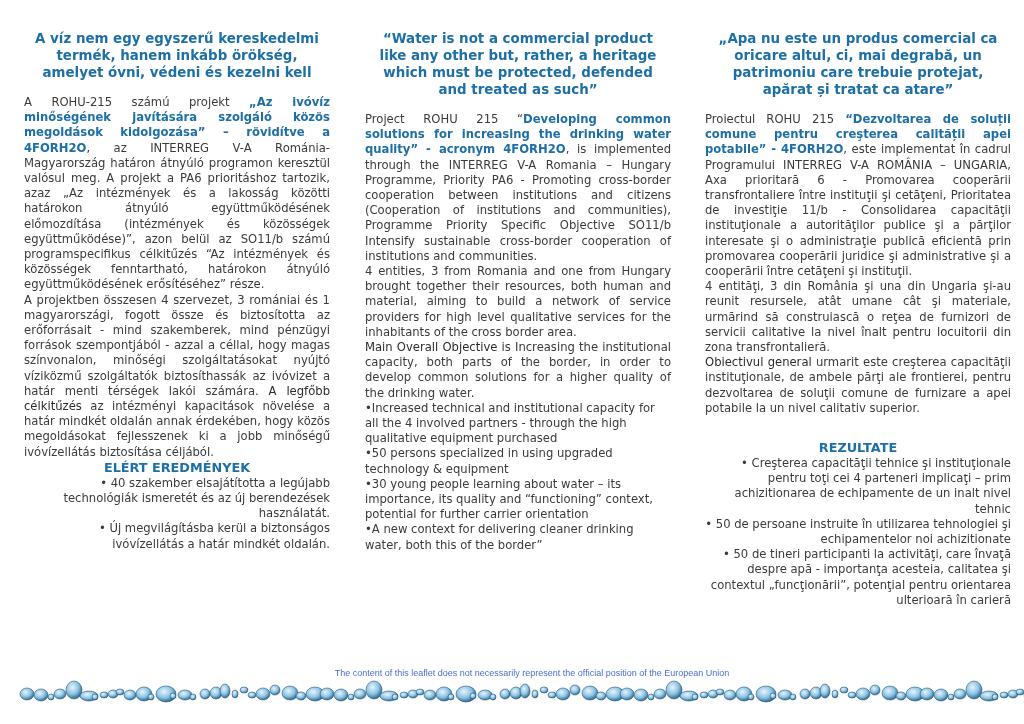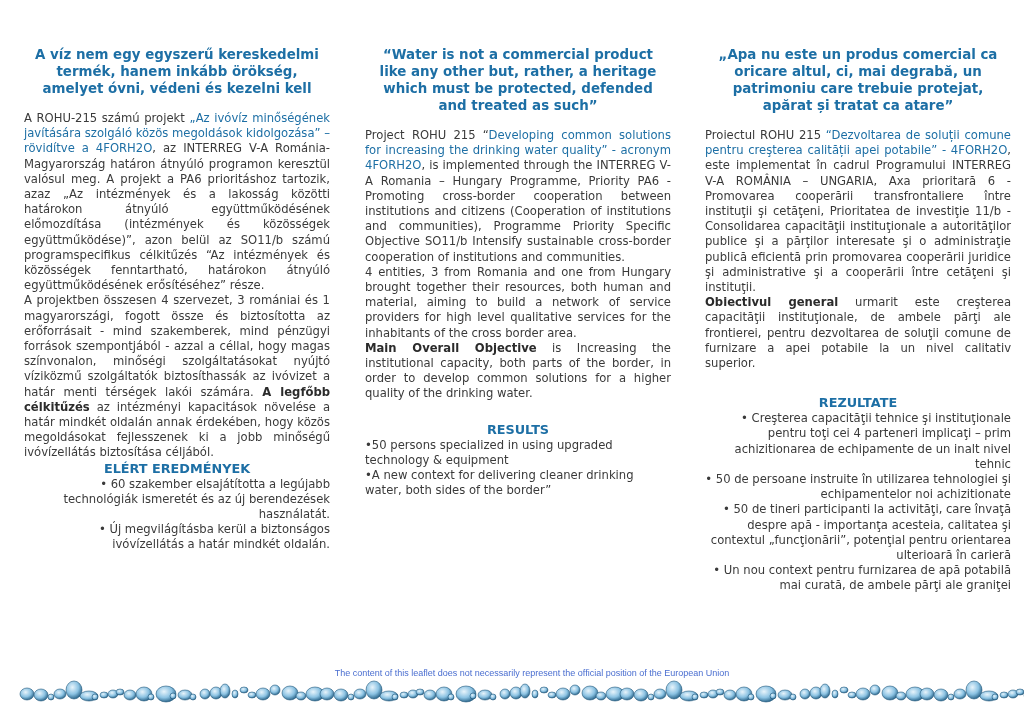--- a/index.html
+++ b/index.html
@@ -1,34 +1,34 @@
 <!DOCTYPE html>
 <html><head>
 <meta charset="utf-8">
 <style>
   html, body { margin: 0; padding: 0; background: #ffffff; }
   body {
     width: 1024px; height: 724px; position: relative; overflow: hidden;
     font-family: "DejaVu Sans", sans-serif; color: #3a3a3a;
   }
   .col {
-    position: absolute; top: 46px; width: 306px;
+    position: absolute; top: 30px; width: 306px;
     font-size: 11.6px; line-height: 15.2px;
     text-align: justify; hyphens: auto;
   }
   #col-hu { left: 24px; }
   #col-en { left: 365px; }
   #col-ro { left: 705px; }
   .col-title {
     color: #1d6fa5; font-weight: bold; text-align: center;
     font-size: 13.4px; line-height: 17px; margin: 0 6px 14px 6px;
   }
   .col p { margin: 0; }
-  .hl { color: #1d6fa5; font-weight: normal; }
-  .bd { font-weight: bold; color: #2b2b2b; margin-top: 40px; }
+  .hl { color: #1d6fa5; font-weight: bold; }
+  .bd { font-weight: normal; color: #2b2b2b; margin-top: 40px; }
   .sec-title {
     color: #1d6fa5; font-weight: bold; text-align: center;
     font-size: 12.8px; line-height: 16px; margin-bottom: 0;
   }
   .bullet { margin: 0; text-align: left; }
   #col-hu .bullet, #col-ro .bullet { text-align: right; }
   .footer-note {
     position: absolute; left: 0; width: 1024px; top: 668px;
     text-align: center; font-size: 9px; color: #4a6ed0;
     font-family: "Liberation Sans", sans-serif;
@@ -39,43 +39,44 @@
   }
 </style>
 </head>
 <body>
 
 <div class="col" id="col-hu">
   <div class="col-title">A víz nem egy egyszerű kereskedelmi termék, hanem inkább örökség, amelyet óvni, védeni és kezelni kell</div>
   <p><span>A ROHU-215 számú projekt </span><span class="hl">„Az ivóvíz minőségének javítására szolgáló közös megoldások kidolgozása” – rövidítve a 4FORH2O</span><span>, az INTERREG V-A Románia-Magyarország határon átnyúló programon keresztül valósul meg. A projekt a PA6 prioritáshoz tartozik, azaz „Az intézmények és a lakosság közötti határokon átnyúló együttműködésének előmozdítása (intézmények és közösségek együttműködése)”, azon belül az SO11/b számú programspecifikus célkitűzés “Az intézmények és közösségek fenntartható, határokon átnyúló együttműködésének erősítéséhez” része.</span></p>
   <p><span>A projektben összesen 4 szervezet, 3 romániai és 1 magyarországi, fogott össze és biztosította az erőforrásait - mind szakemberek, mind pénzügyi források szempontjából - azzal a céllal, hogy magas színvonalon, minőségi szolgáltatásokat nyújtó víziközmű szolgáltatók biztosíthassák az ivóvizet a határ menti térségek lakói számára. </span><span class="bd">A legfőbb célkitűzés</span><span> az intézményi kapacitások növelése a határ mindkét oldalán annak érdekében, hogy közös megoldásokat fejlesszenek ki a jobb minőségű ivóvízellátás biztosítása céljából.</span></p>
   <div class="sec-title">ELÉRT EREDMÉNYEK</div>
-  <p class="bullet">• 60 szakember elsajátította a legújabb technológiák ismeretét és az új berendezések használatát.</p>
+  <p class="bullet">• 40 szakember elsajátította a legújabb technológiák ismeretét és az új berendezések használatát.</p>
   <p class="bullet">• Új megvilágításba kerül a biztonságos ivóvízellátás a határ mindkét oldalán.</p>
 </div>
 
 <div class="col" id="col-en">
   <div class="col-title">“Water is not a commercial product like any other but, rather, a heritage which must be protected, defended and treated as such”</div>
   <p><span>Project ROHU 215 “</span><span class="hl">Developing common solutions for increasing the drinking water quality” - acronym 4FORH2O</span><span>, is implemented through the INTERREG V-A Romania – Hungary Programme, Priority PA6 - Promoting cross-border cooperation between institutions and citizens (Cooperation of institutions and communities), Programme Priority Specific Objective SO11/b Intensify sustainable cross-border cooperation of institutions and communities.</span></p>
   <p>4 entities, 3 from Romania and one from Hungary brought together their resources, both human and material, aiming to build a network of service providers for high level qualitative services for the inhabitants of the cross border area.</p>
   <p><span class="bd">Main Overall Objective</span><span> is Increasing the institutional capacity, both parts of the border, in order to develop common solutions for a higher quality of the drinking water.</span></p>
-  <div class="sec-title" style="margin-top:20px">RESULTS</div>
+  <p class="bullet">•Increased technical and institutional capacity for all the 4 involved partners - through the high qualitative equipment purchased</p>
   <p class="bullet">•50 persons specialized in using upgraded technology &amp; equipment</p>
-  <p class="bullet">•A new context for delivering cleaner drinking water, both sides of the border”</p>
+  <p class="bullet">•30 young people learning about water – its importance, its quality and “functioning” context, potential for further carrier orientation</p>
+  <p class="bullet">•A new context for delivering cleaner drinking water, both this of the border”</p>
 </div>
 
 <div class="col" id="col-ro">
   <div class="col-title">„Apa nu este un produs comercial ca oricare altul, ci, mai degrabă, un patrimoniu care trebuie protejat, apărat și tratat ca atare”</div>
   <p><span>Proiectul ROHU 215 </span><span class="hl">“Dezvoltarea de soluții comune pentru creşterea calității apei potabile” - 4FORH2O</span><span>, este implementat în cadrul Programului INTERREG V-A ROMÂNIA – UNGARIA, Axa prioritară  6 - Promovarea cooperării transfrontaliere între instituţii şi cetăţeni, Prioritatea de investiţie 11/b - Consolidarea capacităţii instituţionale a autorităţilor publice şi a părţilor interesate şi o administraţie publică eficientă prin promovarea cooperării juridice şi administrative şi a cooperării între cetăţeni şi instituţii.</span></p>
+  <p>4 entităţi, 3 din România şi una din Ungaria şi-au reunit resursele, atât umane cât şi materiale, urmărind să construiască o reţea de furnizori de servicii calitative la nivel înalt pentru locuitorii din zona transfrontalieră.</p>
   <p><span class="bd">Obiectivul general</span><span> urmarit este creşterea capacităţii instituţionale, de ambele părţi ale frontierei, pentru dezvoltarea de soluţii comune de furnizare a apei potabile la un nivel calitativ superior.</span></p>
   <div class="sec-title" style="margin-top:24px">REZULTATE</div>
   <p class="bullet"> • Creşterea capacităţii tehnice şi instituţionale pentru toţi cei 4 parteneri implicaţi – prim achizitionarea de echipamente de un inalt nivel tehnic</p>
   <p class="bullet">• 50 de persoane instruite în utilizarea tehnologiei şi echipamentelor noi achizitionate</p>
   <p class="bullet">• 50 de tineri participanti la activităţi, care învaţă despre apă - importanţa acesteia, calitatea şi contextul „funcţionării”, potenţial pentru orientarea ulterioară în carieră</p>
-  <p class="bullet">• Un nou context pentru furnizarea de apă potabilă mai curată, de ambele părţi ale graniţei</p>
 </div>
 
 <div class="footer-note">The content of this leaflet does not necessarily represent the official position of the European Union</div>
 
 <svg class="drops" viewBox="0 0 1024 30" preserveAspectRatio="none">
   <defs>
     <radialGradient id="dg" cx="40%" cy="35%" r="70%">
       <stop offset="0%" stop-color="#e8f4fb"></stop>
       <stop offset="55%" stop-color="#8cc3e3"></stop>
       <stop offset="100%" stop-color="#1f5a80"></stop>

